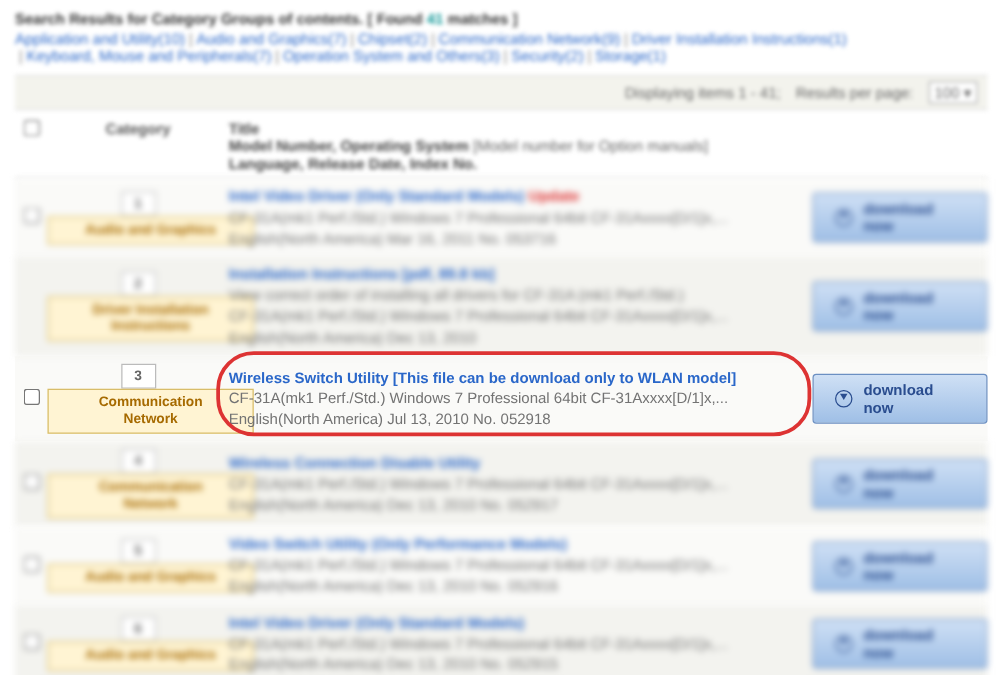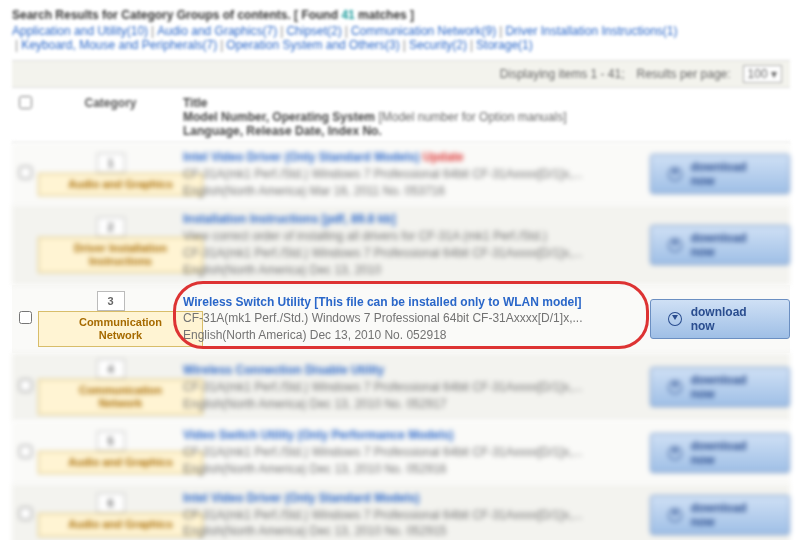--- a/index.html
+++ b/index.html
@@ -77,21 +77,21 @@
         <div class="tcell"><span class="ttl">Installation Instructions [pdf, 89.8 kb]</span><br><span class="sub">View correct order of installing all drivers for CF-31A (mk1 Perf./Std.)</span><br><span class="sub">CF-31A(mk1 Perf./Std.) Windows 7 Professional 64bit   CF-31Axxxx[D/1]x,...
 English(North America)   Dec 13, 2010</span></div>
         <div class="col-dl"><span class="dlbtn">
             <span class="ic"></span>
             <span>download now</span>
           </span></div>
       </div>
       <div class="row even">
         <div class="col-ck"><input type="checkbox" style=""></div>
         <div class="col-cat"><span class="numbox">3</span> <span class="catbox">Communication Network</span></div>
-        <div class="tcell"><span class="ttl">Wireless Switch Utility [This file can be installed only to WLAN model]</span><br><span class="sub">CF-31A(mk1 Perf./Std.) Windows 7 Professional 64bit   CF-31Axxxx[D/1]x,...</span><br><span class="sub">English(North America)   Dec 13, 2010   No. 052918</span></div>
+        <div class="tcell"><span class="ttl">Wireless Switch Utility [This file can be download only to WLAN model]</span><br><span class="sub">CF-31A(mk1 Perf./Std.) Windows 7 Professional 64bit   CF-31Axxxx[D/1]x,...</span><br><span class="sub">English(North America)   Jul 13, 2010   No. 052918</span></div>
         <div class="col-dl"><span class="dlbtn">
             <span class="ic"></span>
             <span>download now</span>
           </span></div>
       </div>
       <div class="row odd blurB">
         <div class="col-ck"><input type="checkbox" style=""></div>
         <div class="col-cat"><span class="numbox">4</span> <span class="catbox">Communication Network</span></div>
         <div class="tcell"><span class="ttl">Wireless Connection Disable Utility</span><br><span class="sub">CF-31A(mk1 Perf./Std.) Windows 7 Professional 64bit   CF-31Axxxx[D/1]x,...</span><br><span class="sub">English(North America)   Dec 13, 2010   No. 052917</span></div>
         <div class="col-dl"><span class="dlbtn">

